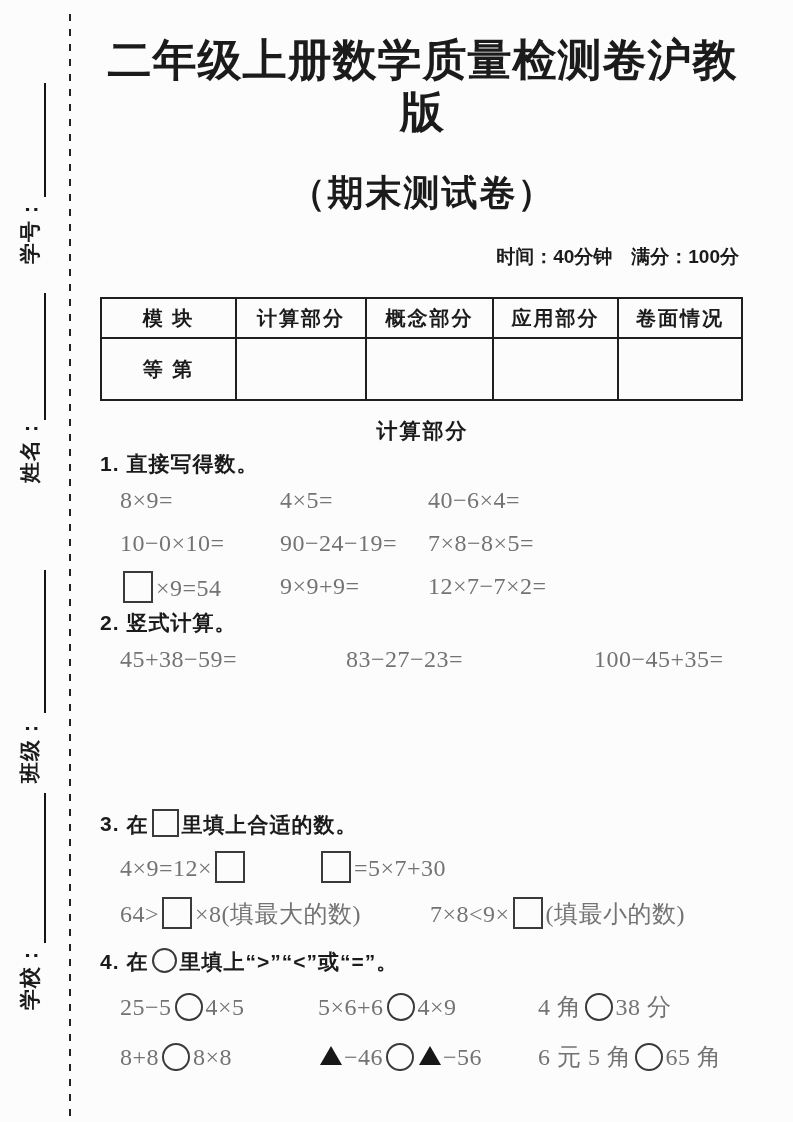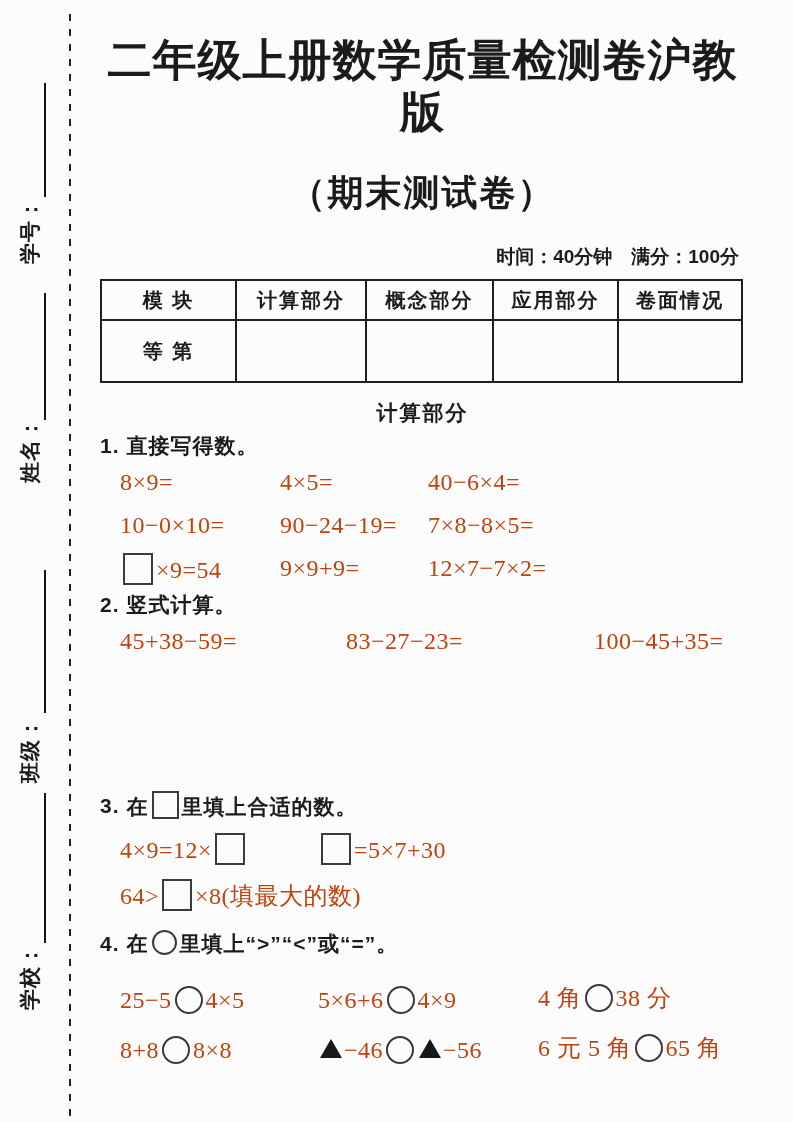--- a/index.html
+++ b/index.html
@@ -42,21 +42,21 @@
   .paper-subtitle {
     margin-top:34px; text-align:center;
     font-size:36px; line-height:42px; font-weight:bold; letter-spacing:2px;
   }
   .paper-meta {
     margin-top:30px; text-align:right; padding-right:6px;
     font-size:19px; line-height:26px; font-weight:bold;
   }
 
   .score-table {
-    margin-top:9px; width:641px; border-collapse:collapse; table-layout:fixed;
+    margin-top:27px; width:641px; border-collapse:collapse; table-layout:fixed;
   }
   .score-table td {
     border:2px solid #1f1f1f; text-align:center; vertical-align:middle;
     font-weight:bold; font-size:20px; letter-spacing:2px;
   }
   .score-table tr.hdr td { height:40px; }
   .score-table tr.val td { height:62px; }
 
   .section-heading {
     margin-top:16px; text-align:center;
@@ -69,25 +69,25 @@
   }
   .q1 .q-head { margin-top:4px; height:30px; }
   .q2 .q-head { height:30px; }
   .q3 .q-head { height:40px; }
   .q4 .q-head { margin-top:6px; height:40px; }
 
   .mrow { display:flex; align-items:center; padding-left:20px; }
   .q1 .mrow { height:43px; }
   .q2 .mrow { height:42px;gap:28px; }
   .q3 .mrow { height:46px; }
-  .q4 .mrow { height:50px;align-items:flex-end; }
+  .q4 .mrow { height:50px; }
 
   .math {
     font-family:"Liberation Serif","DejaVu Serif",serif;
-    font-size:24px; color:#c2410c; letter-spacing:0.5px; white-space:nowrap;
+    font-size:24px; color:#737373; letter-spacing:0.5px; white-space:nowrap;
   }
   
   .g-q1  > .math:nth-child(1){ width:160px; }
   .g-q1  > .math:nth-child(2){ width:148px; }
   .g-wide> .math:nth-child(1){ width:198px; }
   .g-wide> .math:nth-child(2){ width:220px; }
   .g-two > .math:nth-child(1){ width:310px; }
 
   .workspace { height:124px; }
 
@@ -194,20 +194,21 @@
     <div class="q-head">
       <span>3.</span>
       <span class="sym">在<span class="sym-box"></span>里填上合适的数。</span>
     </div>
     <div class="mrow g-wide">
       <span class="math sym">4×9=12×<span class="sym-box"></span></span>
       <span class="math sym"><span class="sym-box"></span>=5×7+30</span>
     </div>
     <div class="mrow g-two">
       <span class="math sym">64&gt;<span class="sym-box"></span>×8(填最大的数)</span>
+      <span class="math sym">7×8&lt;9×<span class="sym-box"></span>(填最小的数)</span>
     </div>
   </div>
 
   <div class="q4">
     <div class="q-head">
       <span>4.</span>
       <span class="sym">在<span class="sym-circle"></span>里填上“&gt;”“&lt;”或“=”。</span>
     </div>
     <div class="mrow g-wide">
       <span class="math sym">25−5<span class="sym-circle"></span>4×5</span>

